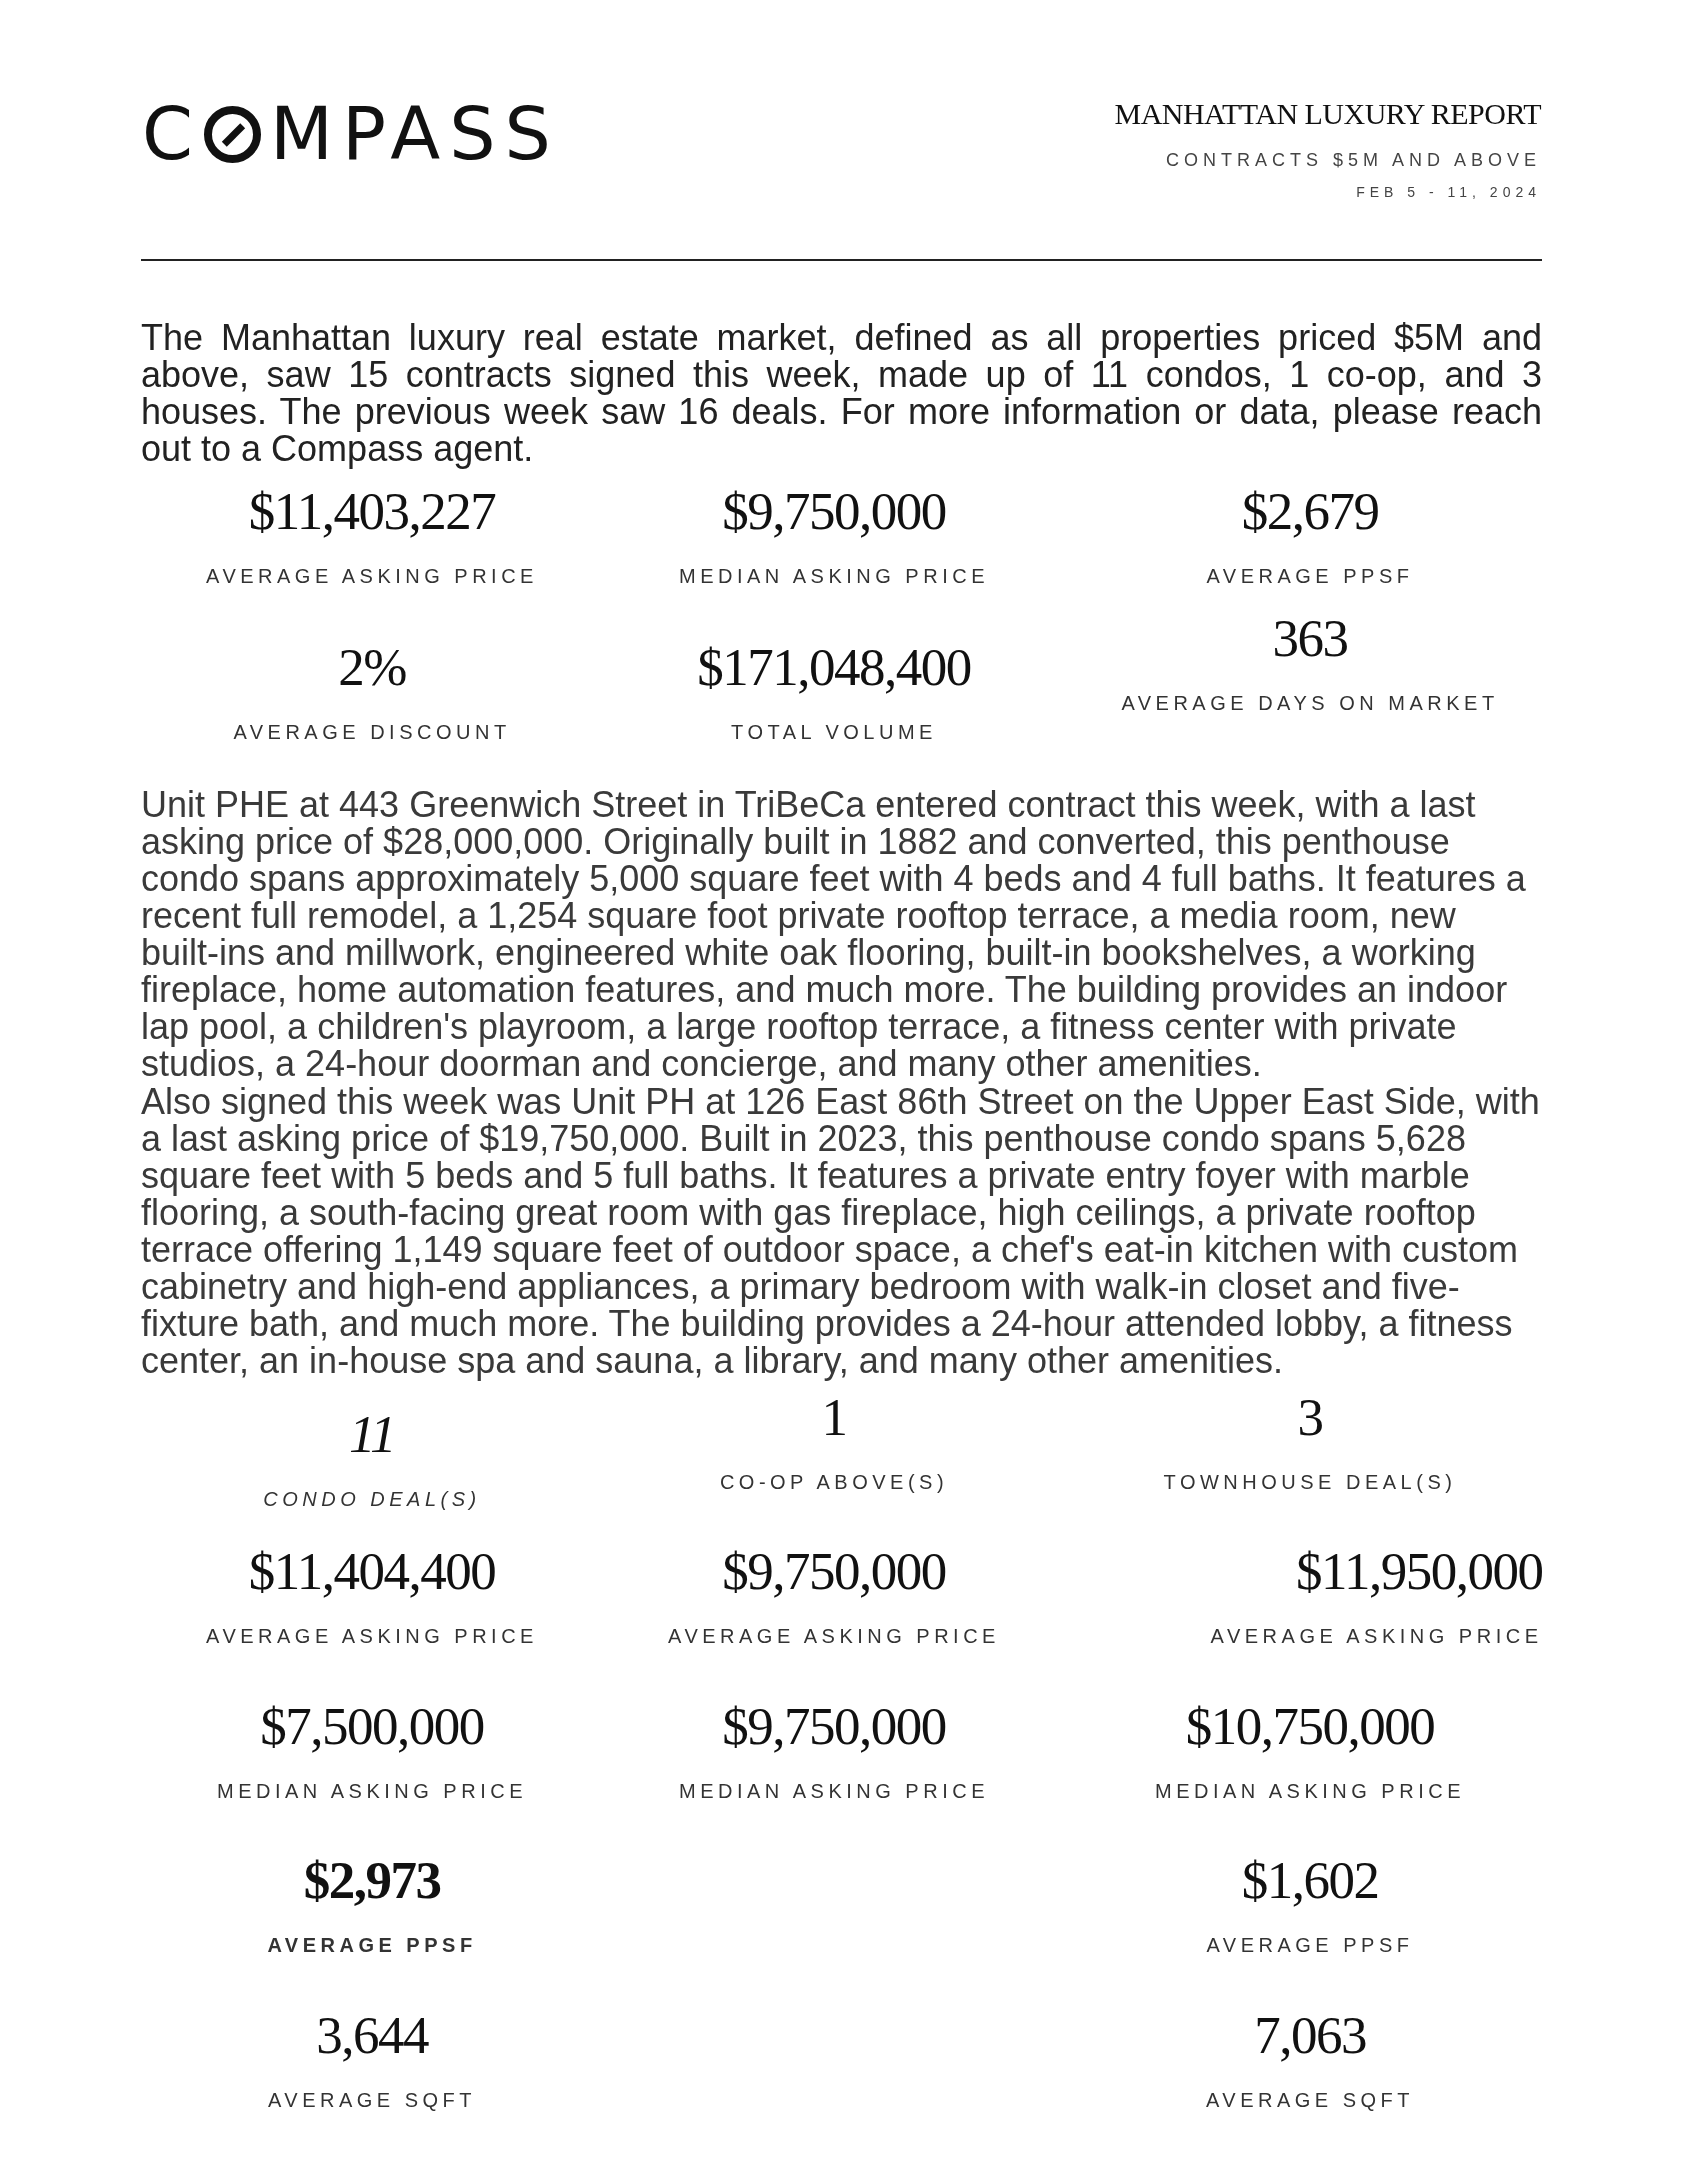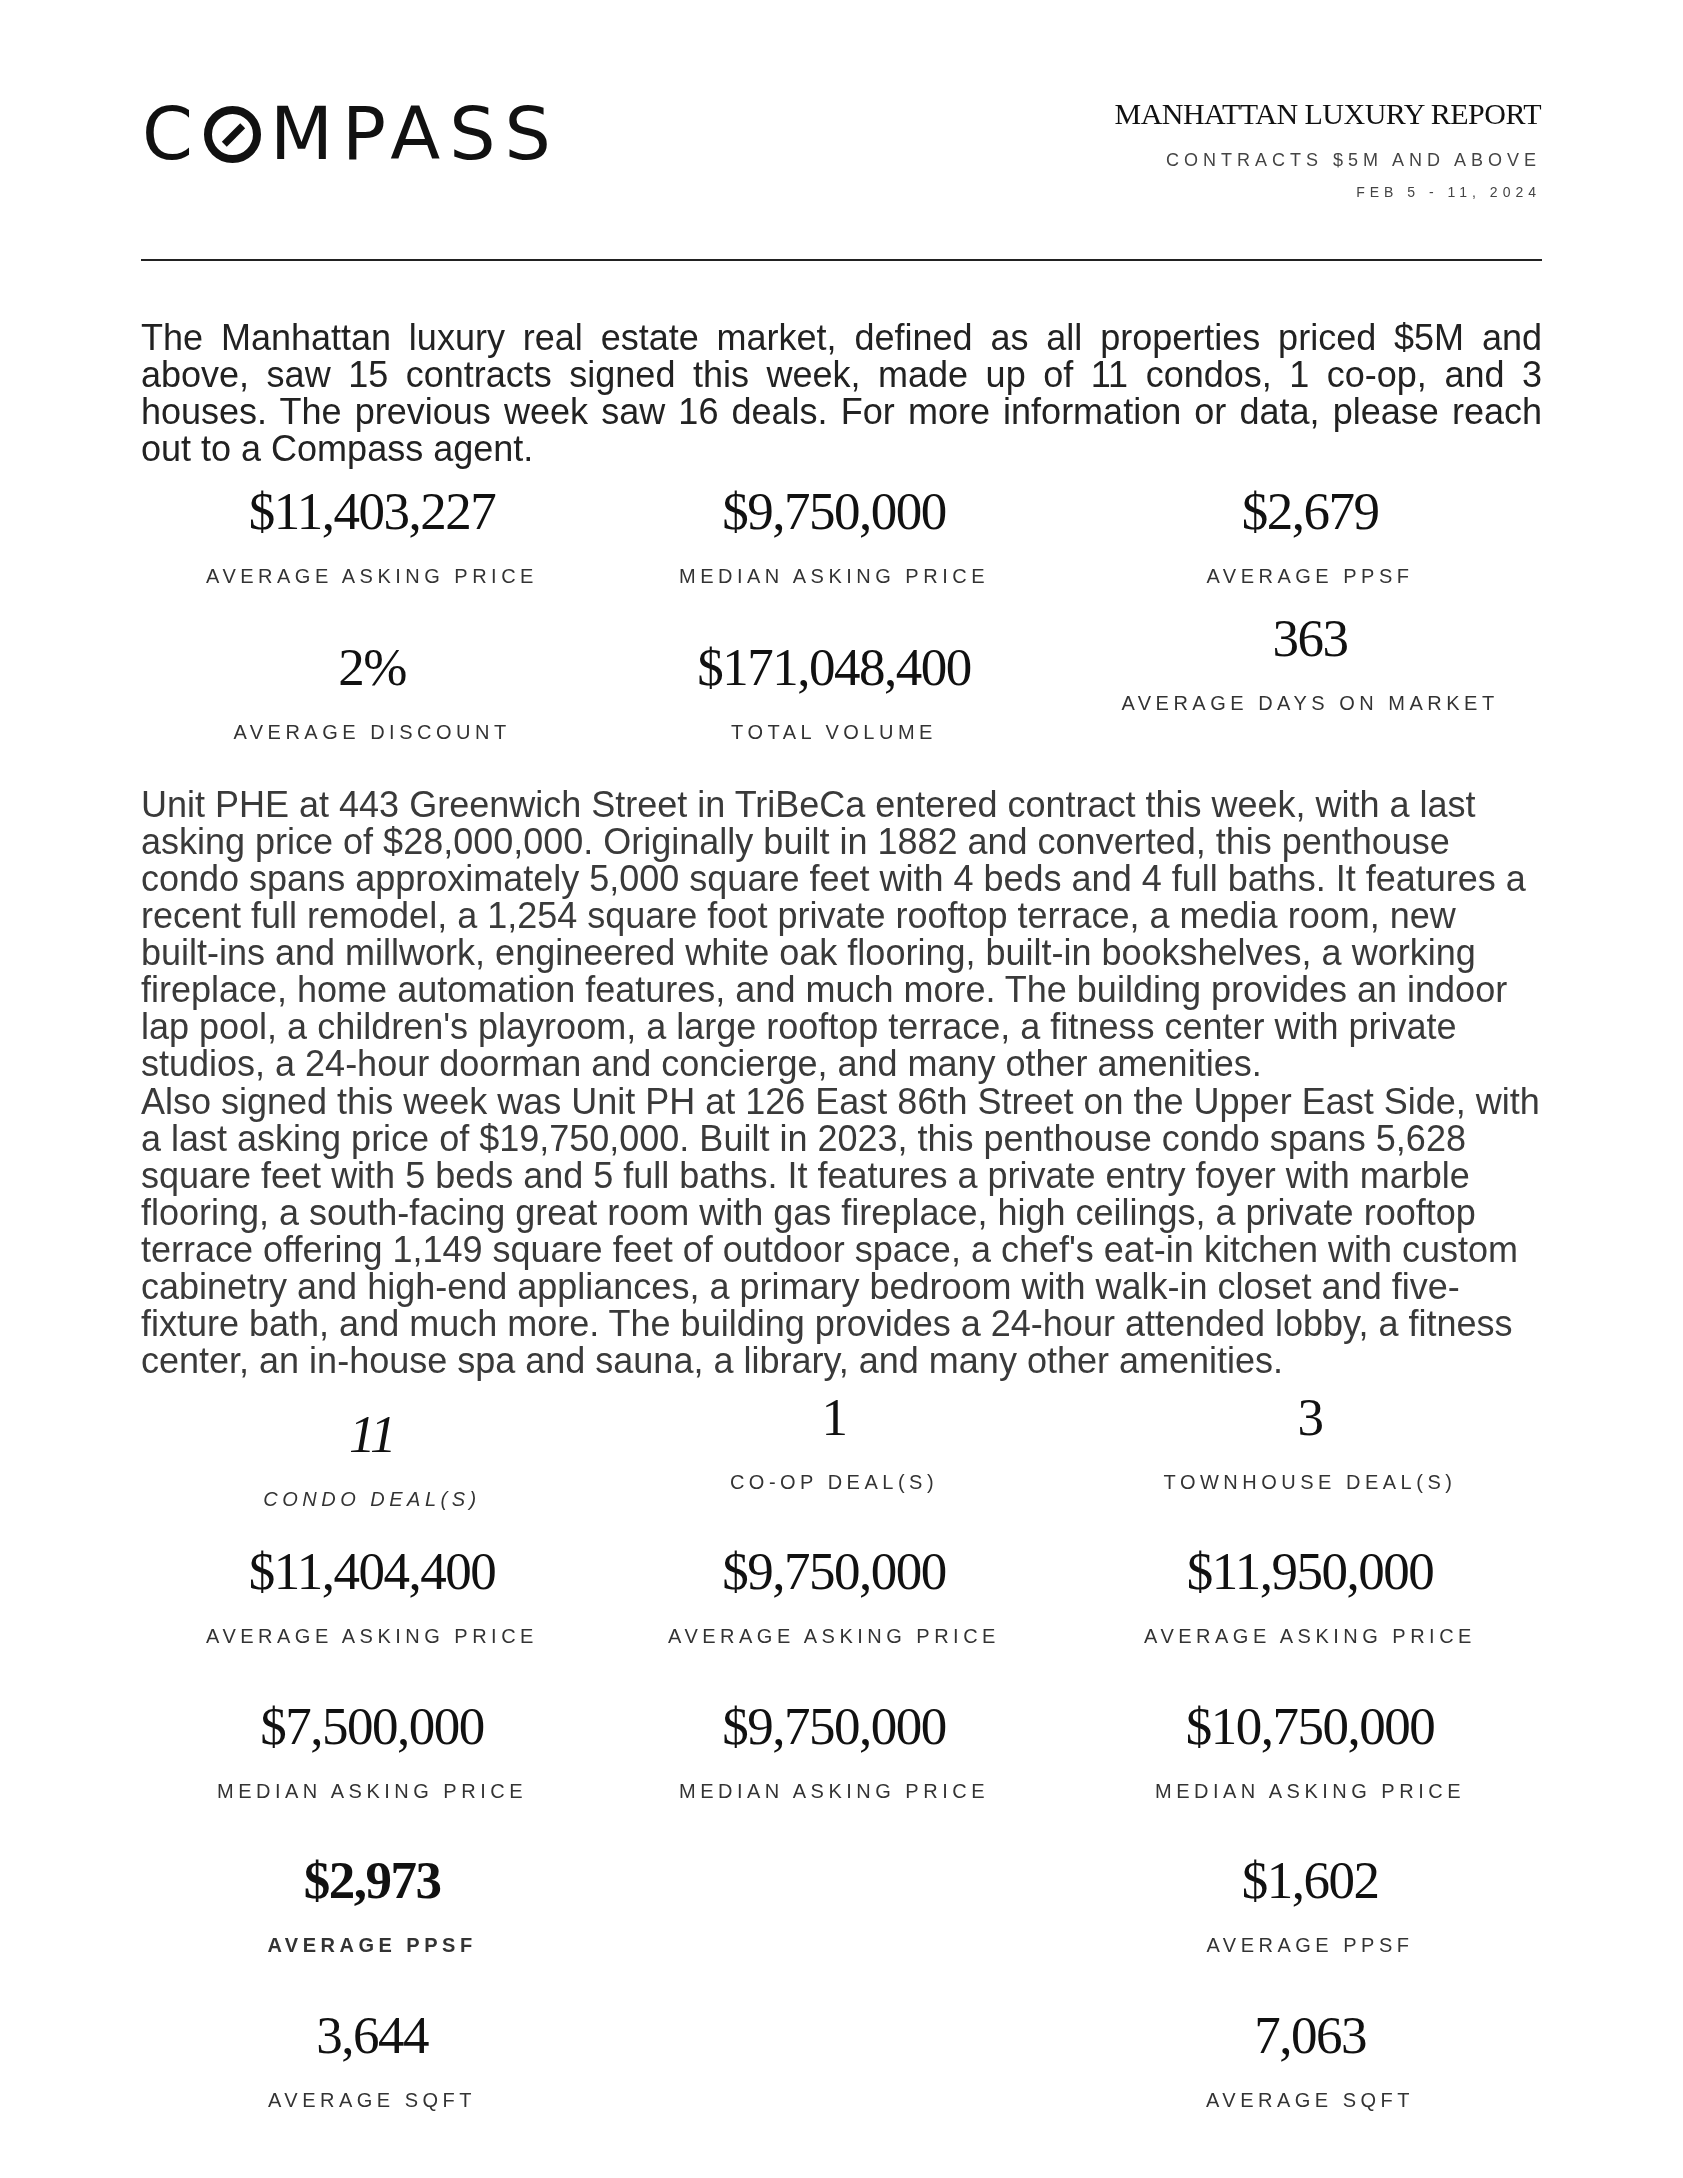--- a/index.html
+++ b/index.html
@@ -110,36 +110,36 @@
 <p class="para body" style="top:1083px;margin:0;">Also signed this week was Unit PH at 126 East 86th Street on the Upper East Side, with a last asking price of $19,750,000. Built in 2023, this penthouse condo spans 5,628 square feet with 5 beds and 5 full baths. It features a private entry foyer with marble flooring, a south-facing great room with gas fireplace, high ceilings, a private rooftop terrace offering 1,149 square feet of outdoor space, a chef's eat-in kitchen with custom cabinetry and high-end appliances, a primary bedroom with walk-in closet and five-fixture bath, and much more. The building provides a 24-hour attended lobby, a fitness center, an in-house spa and sauna, a library, and many other amenities.</p>
 
 <div class="stats">
 
   <div class="stat" style="left:231px;top:1408px;font-style:italic;">
     <div class="value">11</div>
     <div class="label">CONDO DEAL(S)</div>
   </div>
   <div class="stat" style="left:693px;top:1391px;">
     <div class="value">1</div>
-    <div class="label">CO-OP DEAL(S)</div>
+    <div class="label">CO-OP ABOVE(S)</div>
   </div>
   <div class="stat" style="left:1169px;top:1391px;">
     <div class="value">3</div>
     <div class="label">TOWNHOUSE DEAL(S)</div>
   </div>
 
   <div class="stat" style="left:231px;top:1545px;">
     <div class="value">$11,404,400</div>
     <div class="label">AVERAGE ASKING PRICE</div>
   </div>
   <div class="stat" style="left:693px;top:1545px;">
     <div class="value">$9,750,000</div>
     <div class="label">AVERAGE ASKING PRICE</div>
   </div>
-  <div class="stat" style="left:1169px;top:1545px;">
+  <div class="stat" style="left:1169px;top:1545px;text-align:right;">
     <div class="value">$11,950,000</div>
     <div class="label">AVERAGE ASKING PRICE</div>
   </div>
 
   <div class="stat" style="left:231px;top:1700px;">
     <div class="value">$7,500,000</div>
     <div class="label">MEDIAN ASKING PRICE</div>
   </div>
   <div class="stat" style="left:693px;top:1700px;">
     <div class="value">$9,750,000</div>

